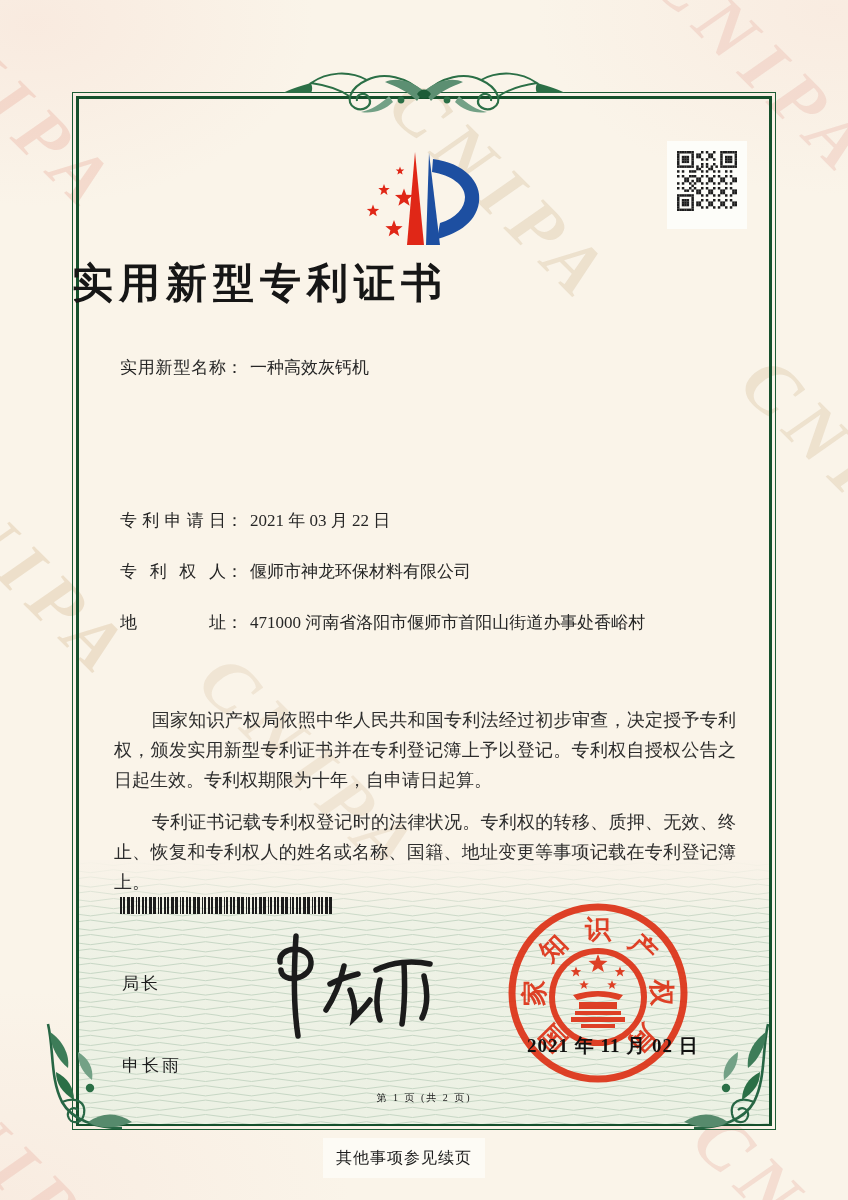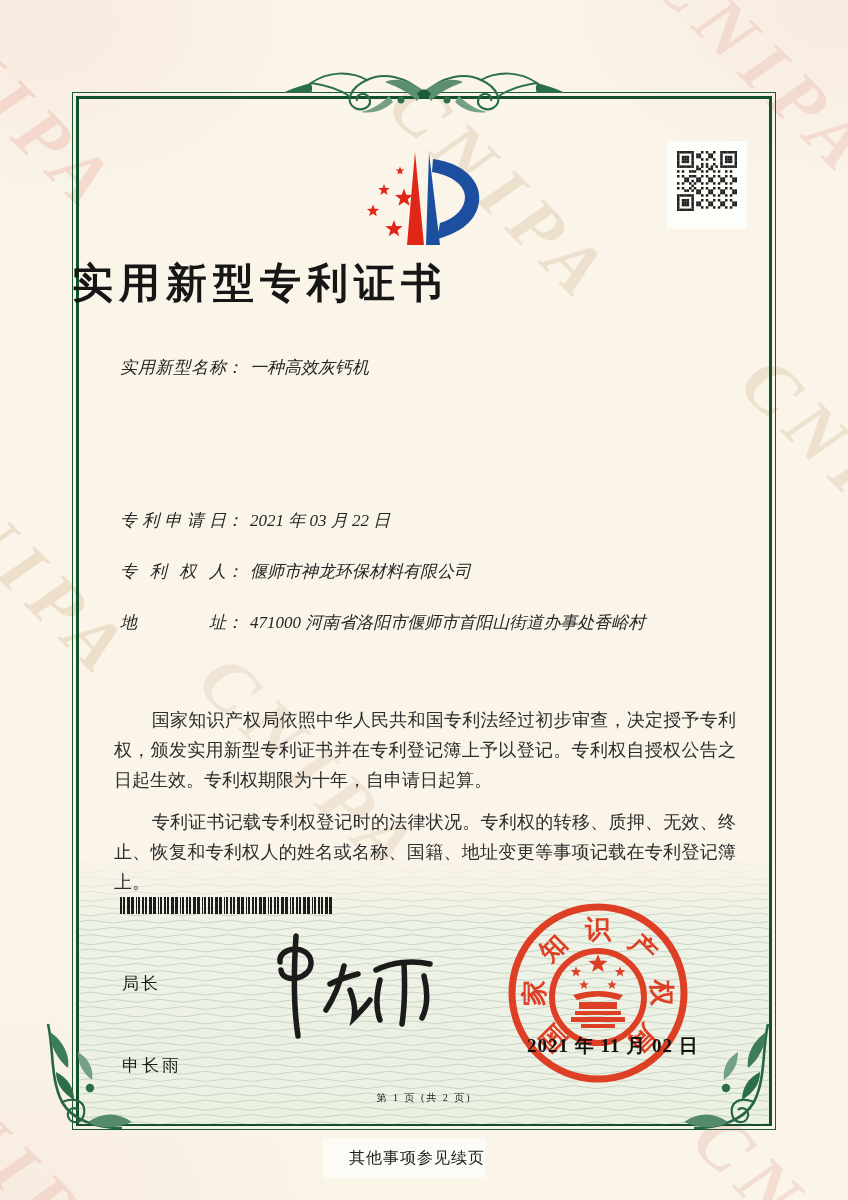--- a/index.html
+++ b/index.html
@@ -30,39 +30,39 @@
   }
   .greenband .fade{
     position:absolute;left:0;top:0;width:100%;height:60px;
     background:linear-gradient(180deg,#f9f3e9 0%,rgba(249,243,233,0) 100%);
   }
   .certno{position:absolute;left:104px;top:148px;font-size:17px;letter-spacing:2px;color:#222;}
   .title{
     position:absolute;left:72px;top:256px;width:704px;text-align:left;
     font-size:41px;font-weight:bold;letter-spacing:6px;color:#161616;
   }
-  .row{position:absolute;left:120px;font-size:17px;white-space:nowrap;color:#262626;font-style:italic;}
+  .row{position:absolute;left:120px;font-size:17px;white-space:nowrap;color:#262626;}
   .lab{display:inline-block;width:106px;text-align:justify;text-align-last:justify;}
   .val{margin-left:7px;}
   .pair2{position:absolute;left:250px;top:0;white-space:nowrap;}
   .paras{position:absolute;left:102px;top:693px;width:646px;font-size:18px;line-height:30px;color:#2d2d2d;text-align:justify;}
   .paras p{margin:12px;text-indent:2.1em;}
   .barcode{position:absolute;left:120px;top:897px;height:17px;display:flex;align-items:stretch;}
   .barcode div{background:#1c1c1c;height:100%;}
   .qrbox{position:absolute;left:667px;top:141px;width:80px;height:88px;background:#fdfdf9;}
   .qrbox svg{position:absolute;left:10px;top:10px;}
   .director{position:absolute;left:122px;top:972px;font-size:17px;letter-spacing:2px;color:#1e1e1e;}
   .director-name{position:absolute;left:122px;top:1054px;font-size:17px;letter-spacing:3px;color:#1e1e1e;}
   .sig{position:absolute;left:258px;top:932px;}
   .seal{position:absolute;left:503px;top:898px;}
   .sealdate{position:absolute;left:527px;top:1033px;font-size:19px;letter-spacing:1px;color:#101010;font-weight:bold;}
   .pagefoot{position:absolute;left:72px;top:1091px;width:704px;text-align:center;font-size:10px;letter-spacing:2px;color:#222;}
   .note{
     position:absolute;left:323px;top:1138px;width:162px;height:40px;line-height:40px;
-    background:#fdfbf5;text-align:right;font-size:16px;letter-spacing:1px;color:#1d1d1d;
+    background:#fdfbf5;text-align:center;font-size:16px;letter-spacing:1px;color:#1d1d1d;
   }
   .flourish{position:absolute;pointer-events:none;}
 </style>
 </head>
 <body>
 
 <div class="page">
 
   <div class="wm" style="left:-62px;top:-28px;color:rgba(238,196,183,.55);">CNIPA</div>
   <div class="wm" style="left:432px;top:62px;color:rgba(224,206,178,.5);">CNIPA</div>

